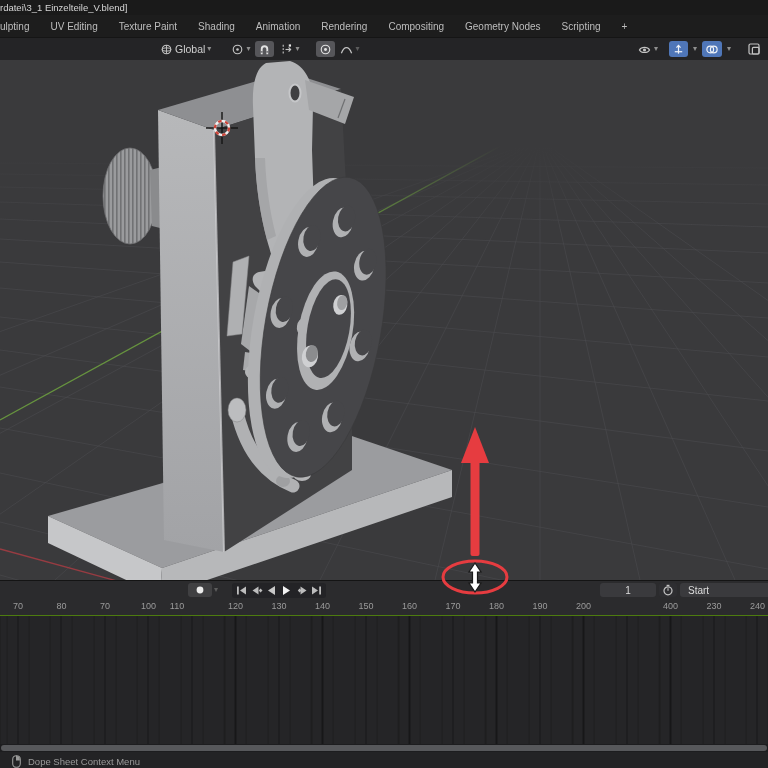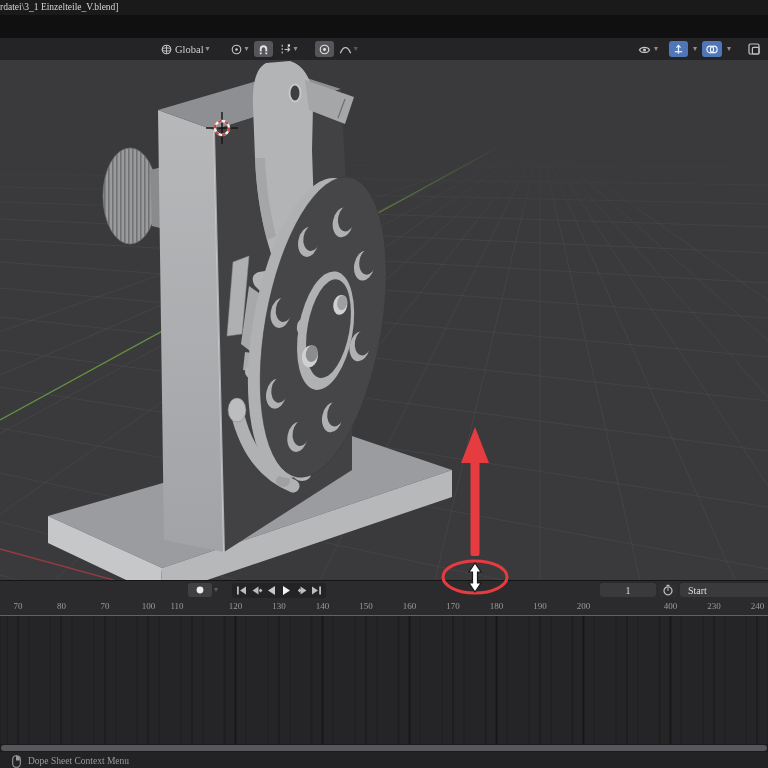--- a/index.html
+++ b/index.html
@@ -1,17 +1,17 @@
 <!DOCTYPE html>
 <html><head>
 <meta charset="utf-8">
 <style>
   html,body{margin:0;padding:0;background:#101010;}
   #app{position:relative;width:768px;height:768px;overflow:hidden;
-       font-family:Liberation Serif, serif;
+       font-family:Liberation Sans, sans-serif;
        -webkit-font-smoothing:antialiased;color:#c8c8c8;}
   
   #titlebar{position:absolute;left:0;top:0;width:768px;height:15px;background:#1a1a1a;
             font-size:9.5px;color:#d6d6d6;line-height:15px;white-space:nowrap;}
   
   #topbar{position:absolute;left:0;top:15px;width:768px;height:22px;background:#1d1d1d;
           display:flex;align-items:center;font-size:10px;color:#bdbdbd;border-bottom:1px solid #151515;}
   #topbar .ws-tab{padding:0 10.5px;cursor:default;white-space:nowrap;}
   #topbar .ws-tab:first-child{padding-left:0;}
   
@@ -54,20 +54,32 @@
 </style>
 </head>
 <body>
 
 <div id="app">
 
   <div id="titlebar">
     <span>rdatei\3_1 Einzelteile_V.blend]</span>
   </div>
 
+  <div id="topbar">
+      <span class="ws-tab">ulpting</span>
+      <span class="ws-tab">UV Editing</span>
+      <span class="ws-tab">Texture Paint</span>
+      <span class="ws-tab">Shading</span>
+      <span class="ws-tab">Animation</span>
+      <span class="ws-tab">Rendering</span>
+      <span class="ws-tab">Compositing</span>
+      <span class="ws-tab">Geometry Nodes</span>
+      <span class="ws-tab">Scripting</span>
+      <span class="ws-tab">+</span>
+    </div>
 
   <div id="vp-header">
     <div class="hgroup" style="margin-left:157px;justify-content:space-between;">
       <div class="hbtn">
         <svg class="micon" width="13" height="13" viewBox="0 0 14 14">
           <circle cx="7" cy="7" r="4.6" fill="none" stroke="#c4c4c4" stroke-width="1.2"></circle>
           <ellipse cx="7" cy="7" rx="4.6" ry="1.8" fill="none" stroke="#c4c4c4" stroke-width="1"></ellipse>
           <line x1="7" y1="2.4" x2="7" y2="11.6" stroke="#c4c4c4" stroke-width="1"></line>
         </svg>
         <span>Global</span>

